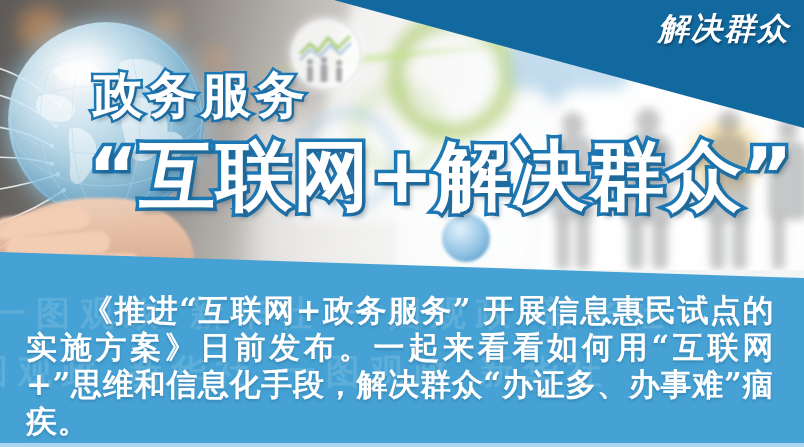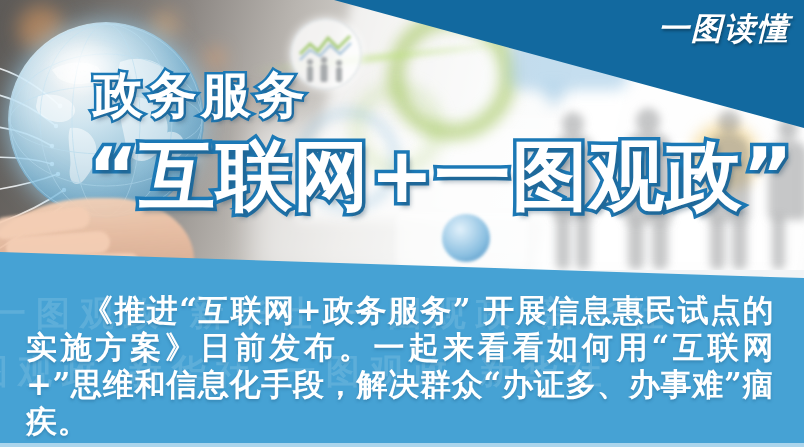--- a/index.html
+++ b/index.html
@@ -302,25 +302,25 @@
       <div class="hand"></div>
       <div class="finger" style="left:4px;top:190px;width:96px;height:22px;transform:rotate(-8deg);"></div>
       <div class="finger" style="left:16px;top:212px;width:104px;height:22px;transform:rotate(-4deg);"></div>
       <div class="finger" style="left:40px;top:232px;width:110px;height:20px;transform:rotate(-1deg);"></div>
     </div>
 
     <div class="device"></div>
     <div class="device-orb"></div>
 
     <div class="kicker">政务服务</div>
-    <div class="headline">“互联网+一图观政”</div>
+    <div class="headline">“互联网+解决群众”</div>
   </div>
 
   <div class="corner"></div>
-  <div class="corner-label">一图读懂</div>
+  <div class="corner-label">解决群众</div>
 
   <div class="panel">
     <div class="panel-wm">一图观政 新华社 一图观政 新华社</div>
     <div class="panel-wm row2">一图观政 新华社 一图观政 新华社</div>
     <div class="body-text">《推进“互联网+政务服务” 开展信息惠民试点的实施方案》日前发布。一起来看看如何用“互联网+”思维和信息化手段，解决群众“办证多、办事难”痼疾。</div>
     <div class="panel-foot"></div>
   </div>
 
 </div>
 

